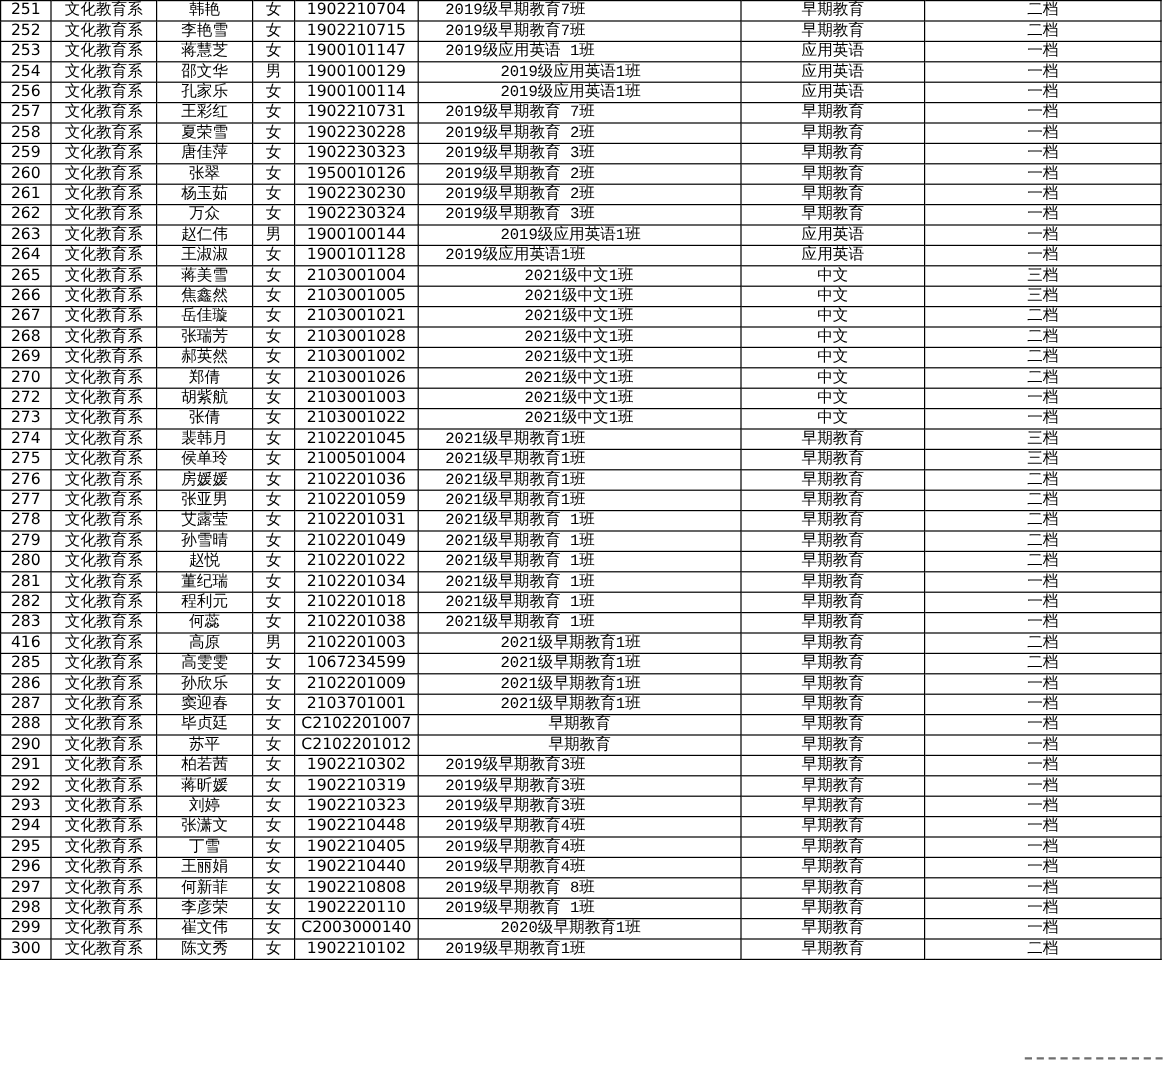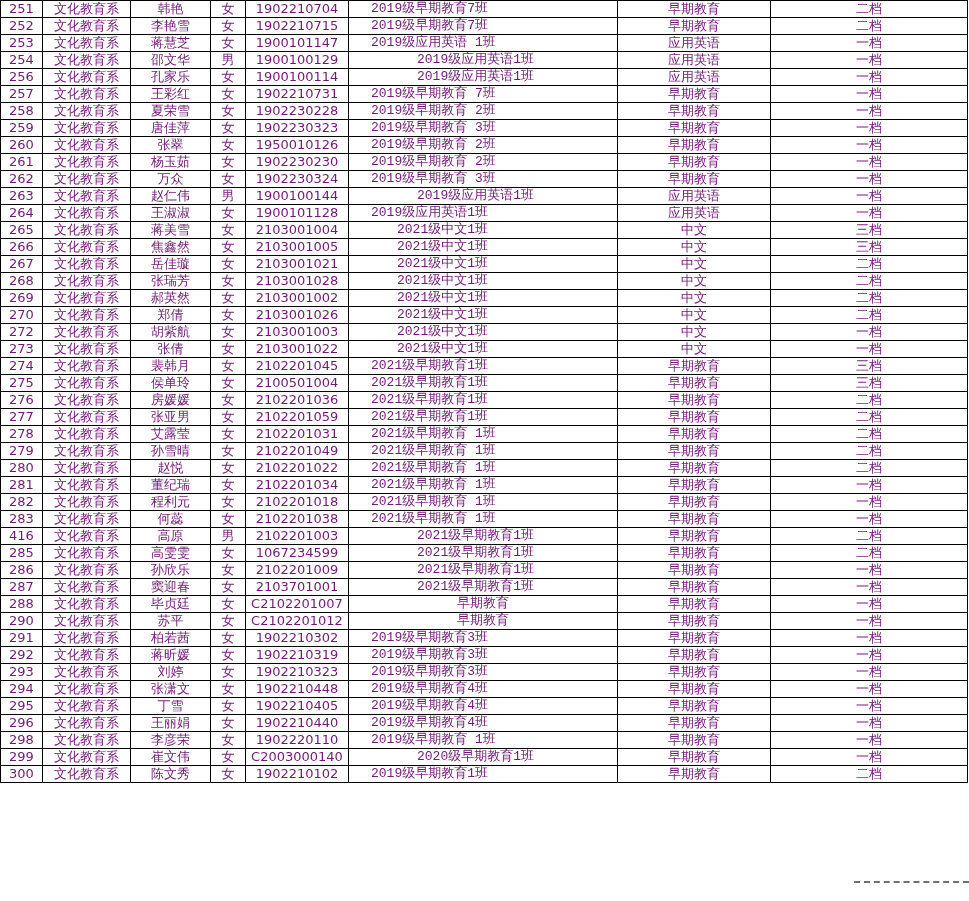--- a/index.html
+++ b/index.html
@@ -4,35 +4,35 @@
 <style>
   html, body { margin: 0; padding: 0; background: #ffffff; }
   body { width: 969px; height: 901px; overflow: hidden; position: relative; }
   table.sheet {
     border-collapse: collapse;
     table-layout: fixed;
     width: 967px;
     margin: 0;
     font-family: "DejaVu Sans", "Liberation Sans", sans-serif;
     font-size: 13px;
-    color: #701a75;
+    color: #000000;
   }
   table.sheet td {
     border: 1.5px solid #000;
     height: 16px;
     line-height: 16px;
     padding: 0;
     white-space: nowrap;
     overflow: hidden;
     text-align: center;
   }
   table.sheet td.c-no { text-align: center; }
   table.sheet td.c-class { text-align: left; padding-left: 22px; font-family: Liberation Mono, monospace; }
   table.sheet td.c-class.indent { padding-left: 68px; }
-  table.sheet td.c-class.mid { padding-left: 48px; }
+  table.sheet td.c-class.mid { padding-left: 88px; }
   table.sheet td.c-class.center { padding-left: 0; text-align: center; }
   .watermark {
     position: absolute;
     right: 0; top: 881px;
     width: 115px; height: 2px;
     border-top: 2px dashed #333;
     opacity: 0.7;
     pointer-events: none;
   }
 </style>
@@ -475,20 +475,30 @@
         <td class="c-no">296</td>
         <td class="c-dept">文化教育系</td>
         <td class="c-name">王丽娟</td>
         <td class="c-gender">女</td>
         <td class="c-id">1902210440</td>
         <td class="c-class">2019级早期教育4班</td>
         <td class="c-major">早期教育</td>
         <td class="c-level">一档</td>
       </tr>
       <tr>
+        <td class="c-no">297</td>
+        <td class="c-dept">文化教育系</td>
+        <td class="c-name">何新菲</td>
+        <td class="c-gender">女</td>
+        <td class="c-id">1902210808</td>
+        <td class="c-class">2019级早期教育 8班</td>
+        <td class="c-major">早期教育</td>
+        <td class="c-level">一档</td>
+      </tr>
+      <tr>
         <td class="c-no">298</td>
         <td class="c-dept">文化教育系</td>
         <td class="c-name">李彦荣</td>
         <td class="c-gender">女</td>
         <td class="c-id">1902220110</td>
         <td class="c-class">2019级早期教育 1班</td>
         <td class="c-major">早期教育</td>
         <td class="c-level">一档</td>
       </tr>
       <tr>

